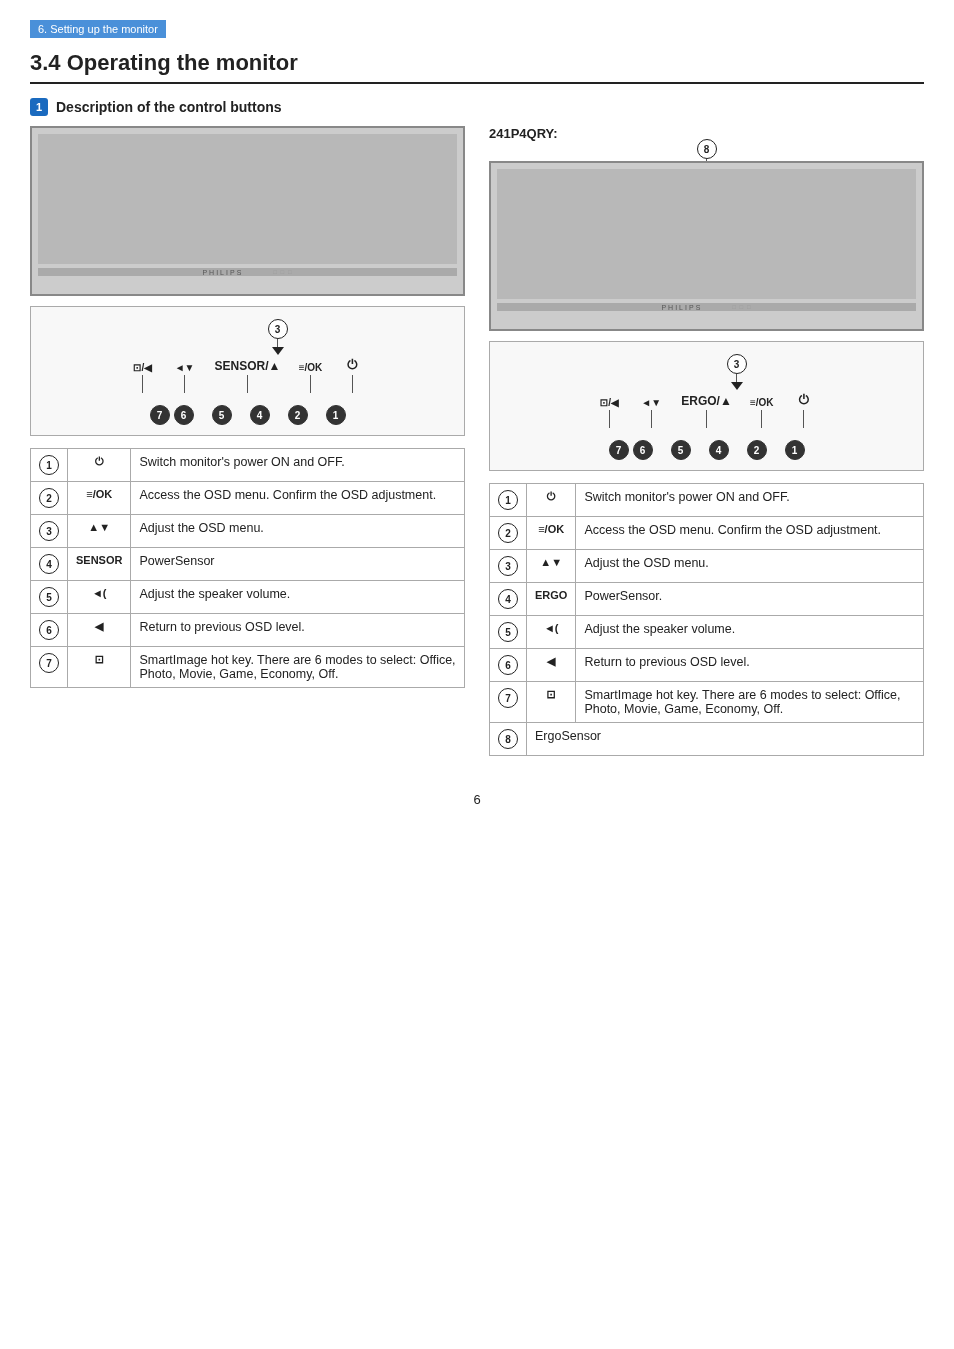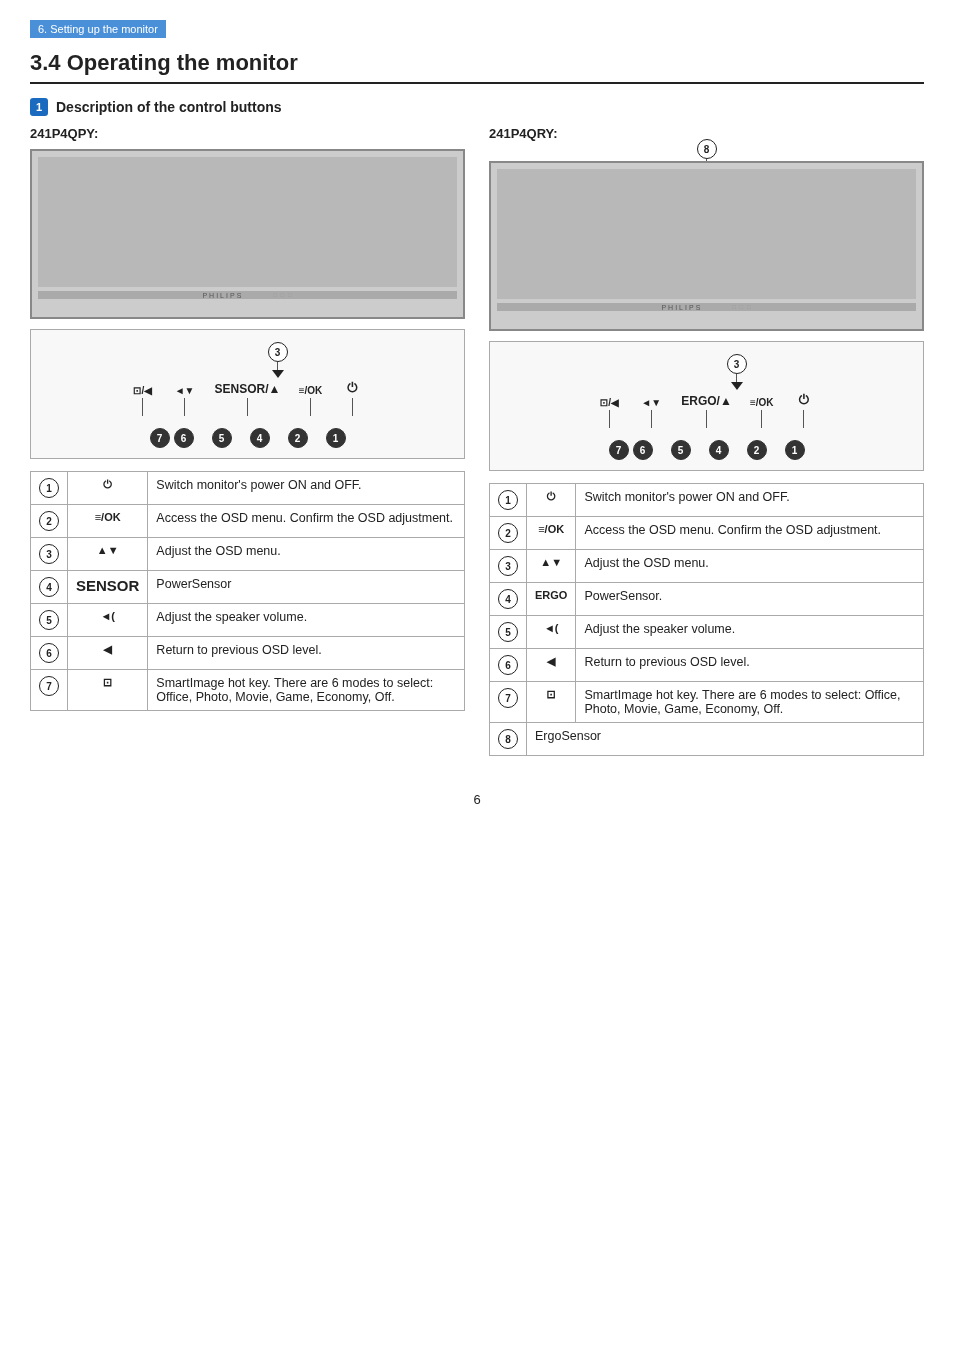--- a/index.html
+++ b/index.html
@@ -201,21 +201,20 @@
 
 <div class="subsection-label">
   <span class="num-badge">1</span>
   <span>Description of the control buttons</span>
 </div>
 
 
 <div class="two-col">
 
   <div class="col-left">
-    <div class="model-label">241P4QPY:</div>
 
     <div class="monitor-box" style="height:170px;">
       <div class="monitor-screen" style="height:130px;"></div>
       <div class="monitor-base-bar">
         <span style="font-size:7px;letter-spacing:2px;color:#555;">PHILIPS</span>
         <span style="margin-left:30px;font-size:6px;color:#999;">□ □ □</span>
       </div>
     </div>
 
     <div class="btn-diagram diagram-wrapper">
@@ -286,21 +285,21 @@
     <td class="cell-num">
       <div class="circle-num" style="margin:0 auto;">3</div>
     </td>
     <td class="cell-icon" style="font-size:11px;font-weight:bold;">▲▼</td>
     <td>Adjust the OSD menu.</td>
   </tr>
           <tr>
     <td class="cell-num">
       <div class="circle-num" style="margin:0 auto;">4</div>
     </td>
-    <td class="cell-icon" style="font-size:15px;font-weight:bold;">SENSOR</td>
+    <td class="cell-icon" style="font-size:11px;font-weight:bold;">SENSOR</td>
     <td>PowerSensor</td>
   </tr>
           <tr>
     <td class="cell-num">
       <div class="circle-num" style="margin:0 auto;">5</div>
     </td>
     <td class="cell-icon" style="font-size:11px;font-weight:bold;">◄(</td>
     <td>Adjust the speaker volume.</td>
   </tr>
           <tr>

